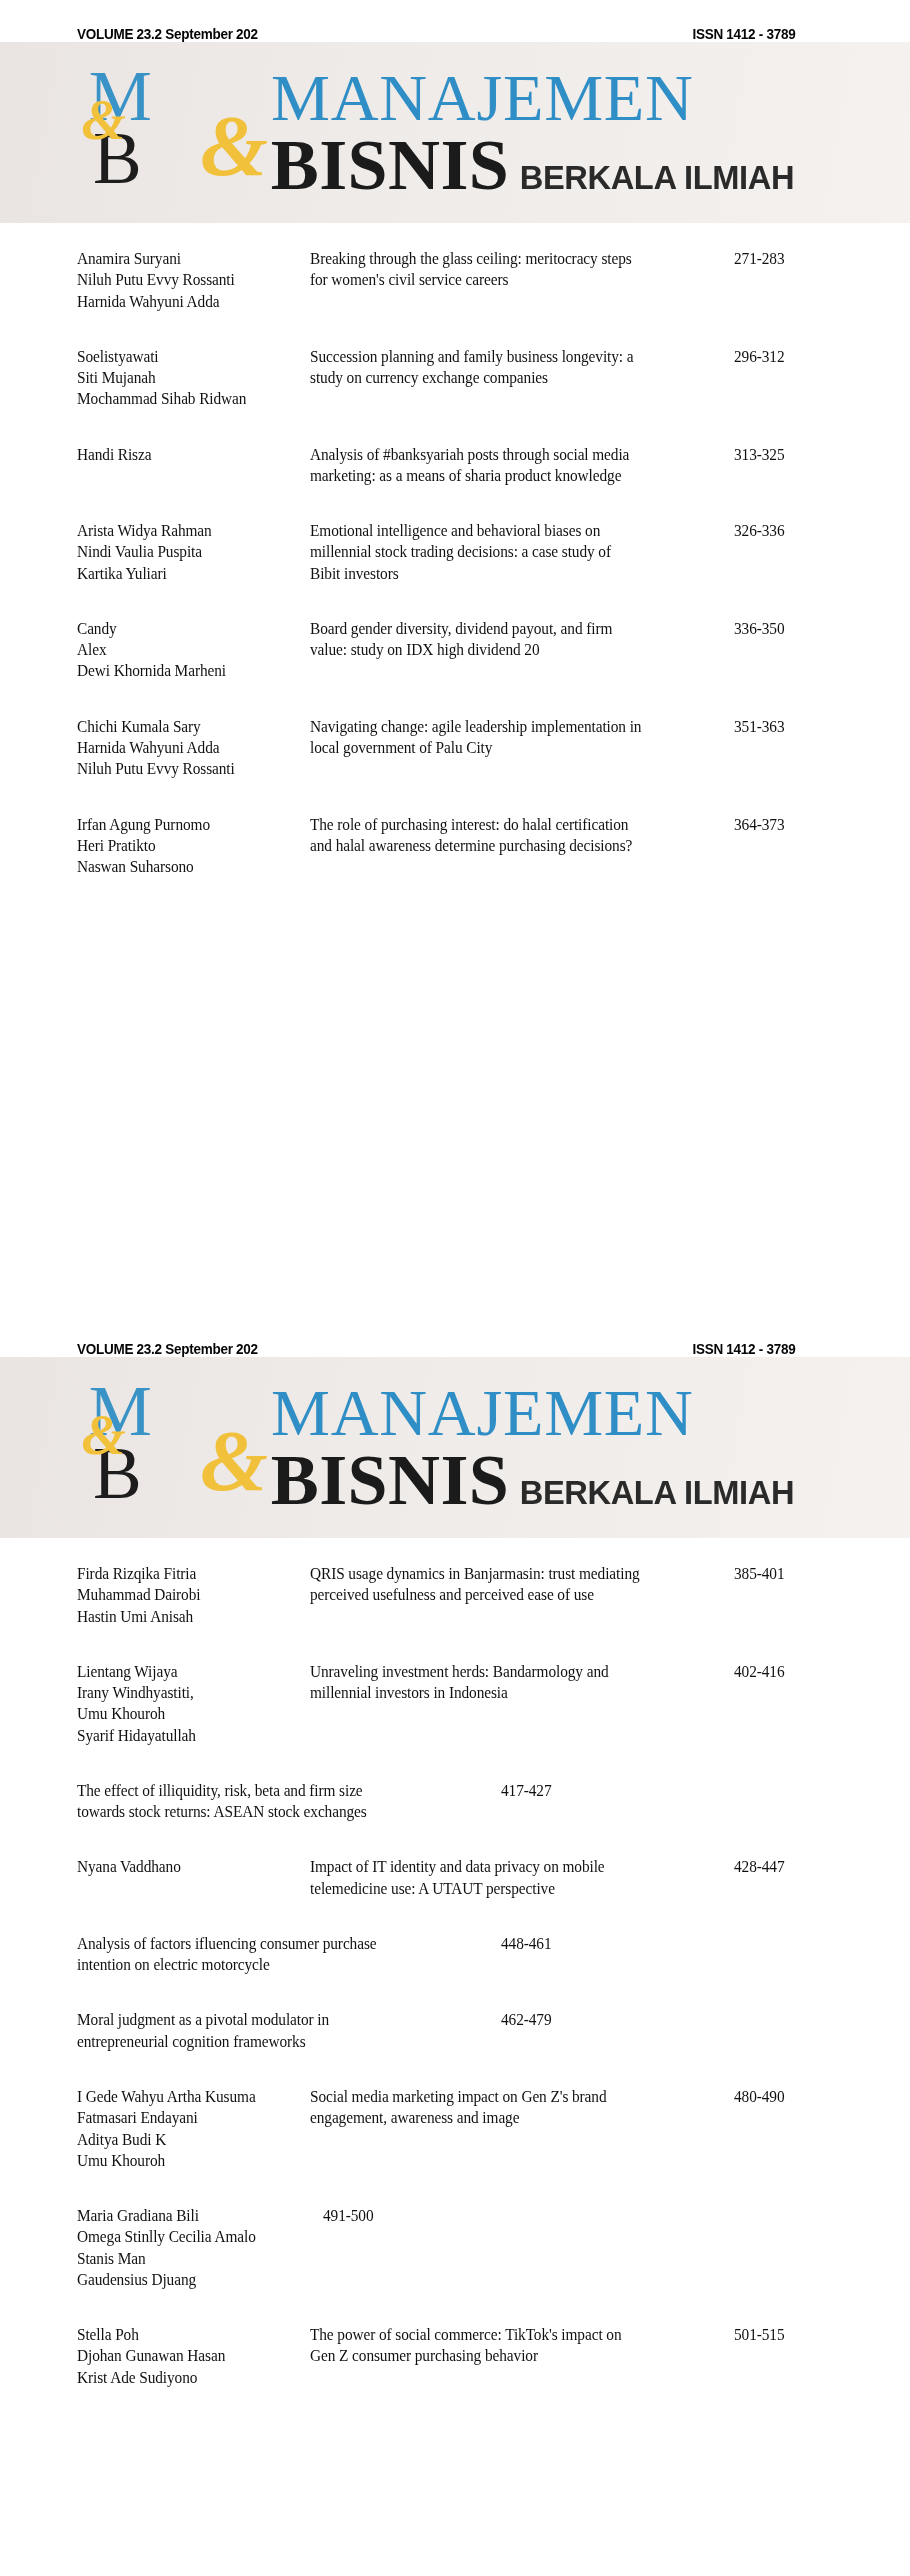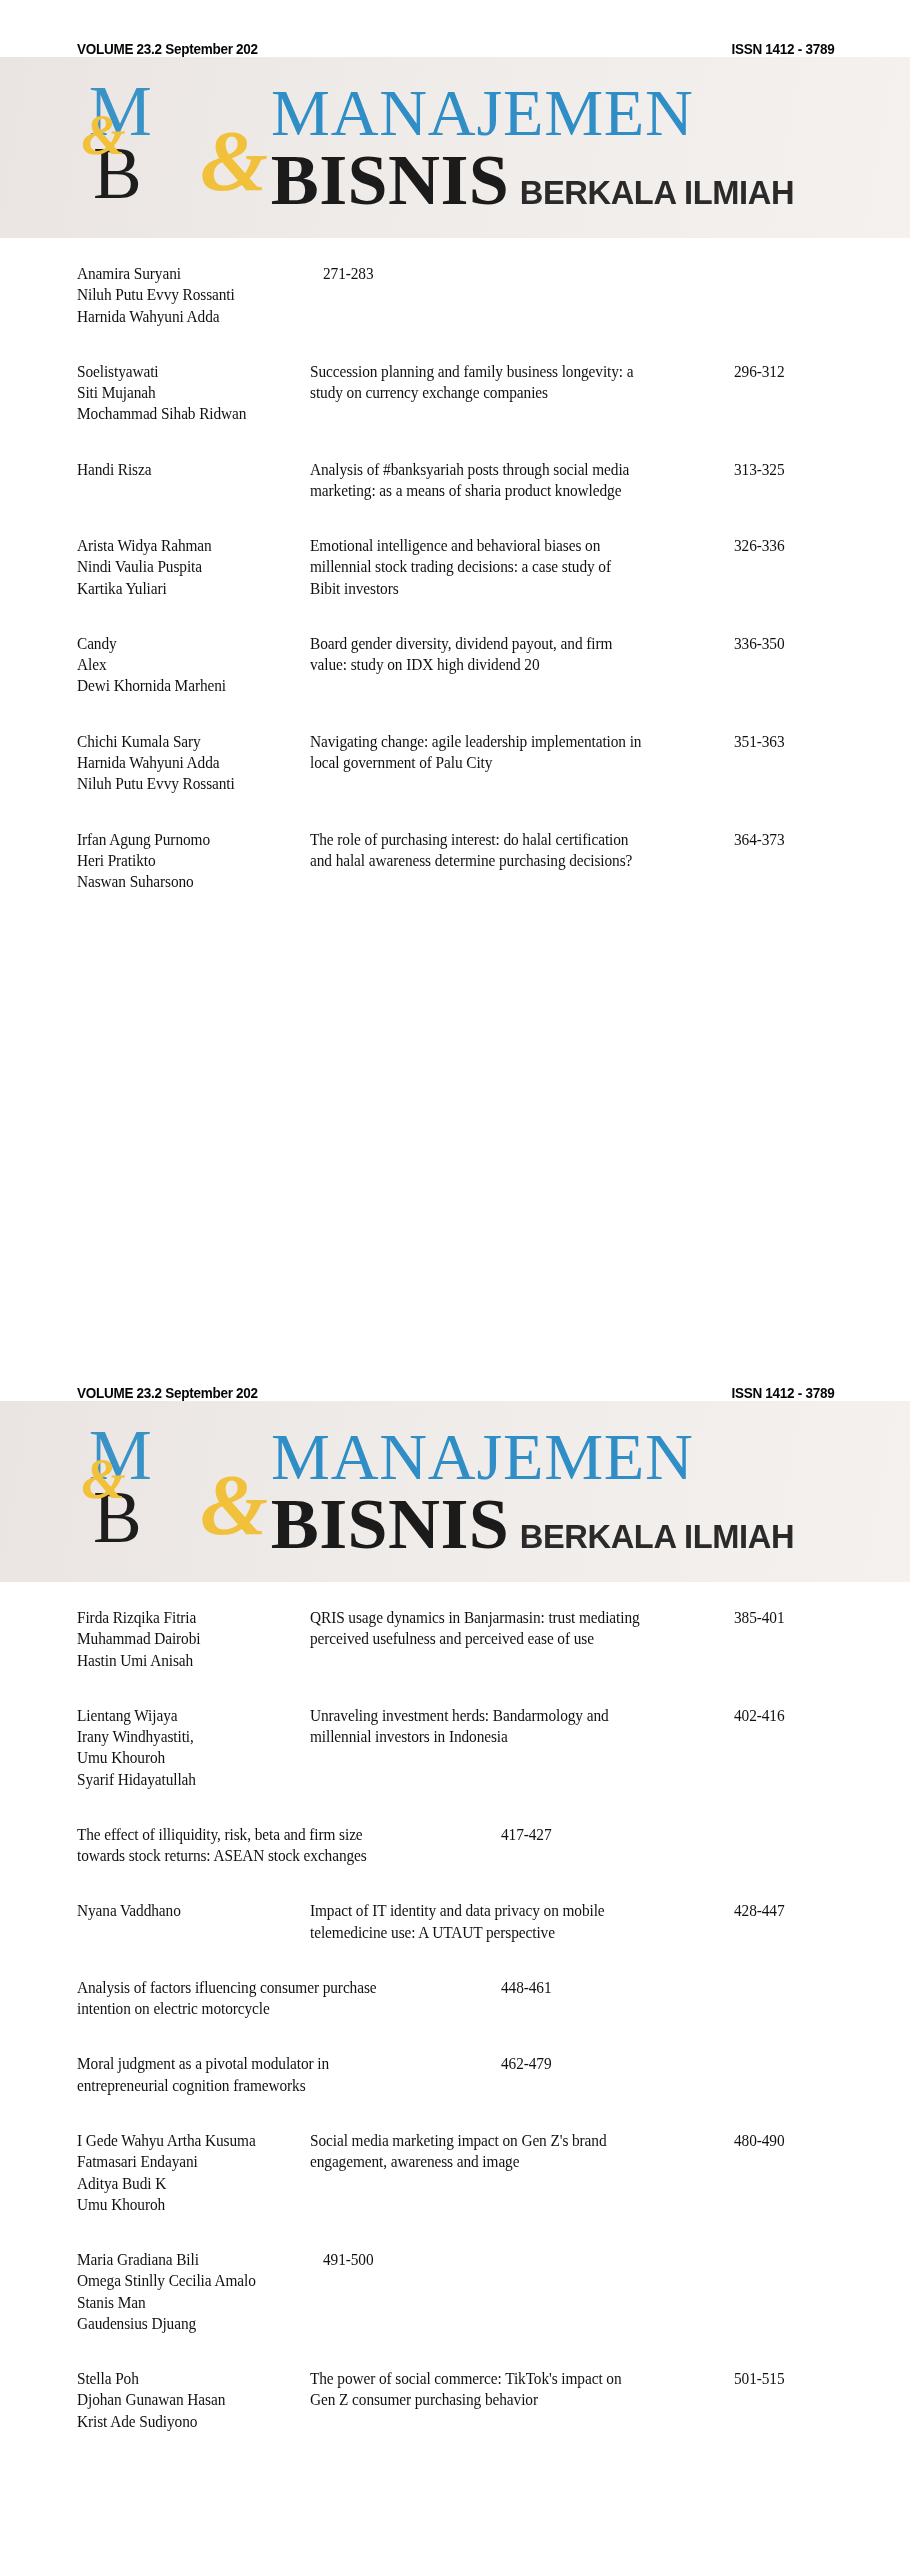--- a/index.html
+++ b/index.html
@@ -18,23 +18,22 @@
     width: 911px;
     position: relative;
     background: #ffffff;
   }
 
   
   .run-header {
     display: flex;
     justify-content: space-between;
     align-items: flex-end;
-    padding: 0 77px 0 77px;
-    height: 28px;
-    margin-top: 29px;
+    padding: 0 116px 0 77px;
+    height: 42px;
   }
   .run-header .vol,
   .run-header .issn {
     font-family: "Liberation Sans", "DejaVu Sans", sans-serif;
     font-weight: 700;
     font-size: 15px;
     letter-spacing: -0.3px;
     transform: scaleX(0.90);
     transform-origin: left bottom;
     color: #050505;
@@ -217,20 +216,24 @@
   </div>
 
   <div class="toc">
 
     <div class="toc-row">
       <div class="col-authors">
         <div class="author-line">Anamira Suryani</div>
         <div class="author-line">Niluh Putu Evvy Rossanti</div>
         <div class="author-line">Harnida Wahyuni Adda</div>
       </div>
+      <div class="col-title">
+        <div class="title-line">Breaking through the glass ceiling: meritocracy steps</div>
+        <div class="title-line">for women's civil service careers</div>
+      </div>
       <div class="col-pages">
         <div class="pages-text">271-283</div>
       </div>
     </div>
 
 
     <div class="toc-row">
       <div class="col-authors">
         <div class="author-line">Soelistyawati</div>
         <div class="author-line">Siti Mujanah</div>

